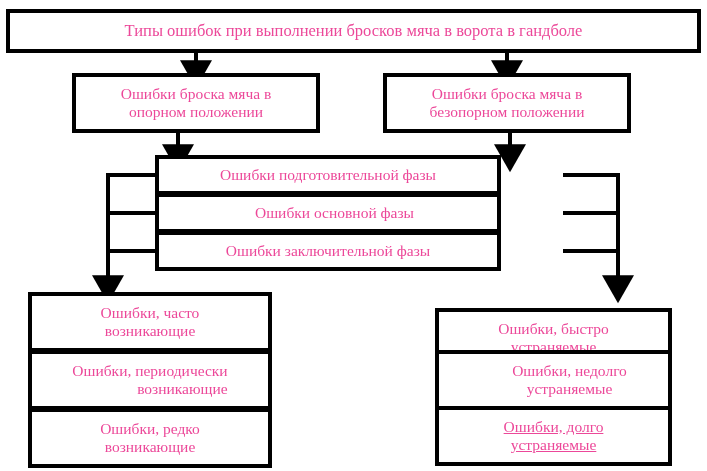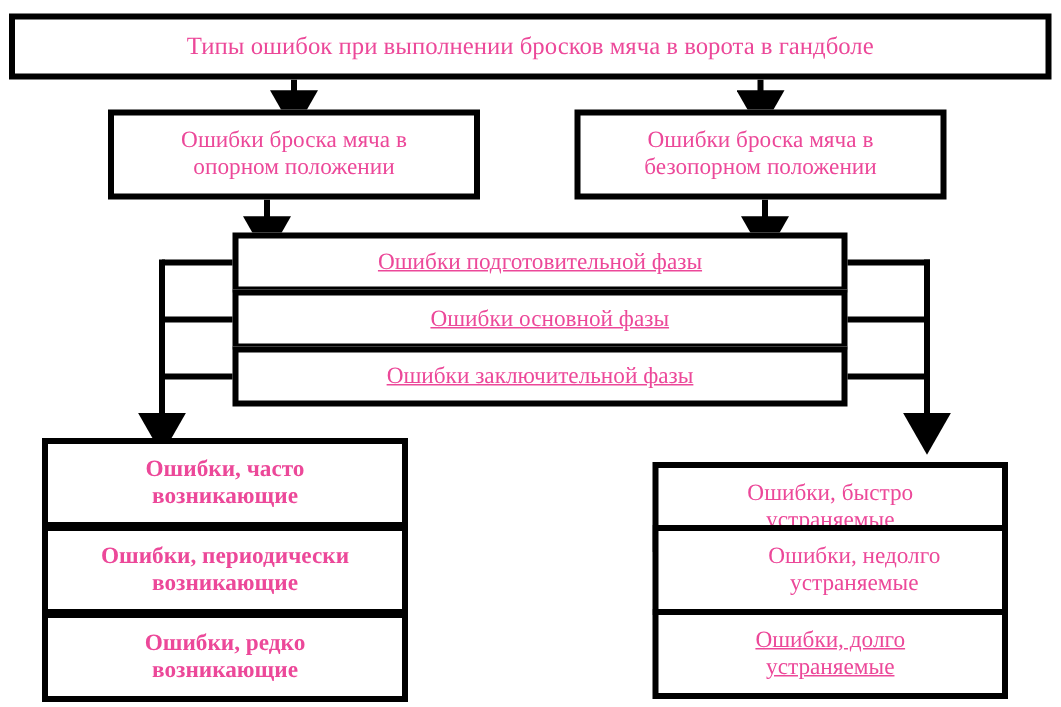--- a/index.html
+++ b/index.html
@@ -60,47 +60,45 @@
   #phase-stack {
     position: absolute;
     left: 155px;
     top: 155px;
     width: 410px;
     height: 116px;
   }
   .phase-box {
     position: absolute;
     left: 0;
-    width: 410px;
+    width: 346px;
     height: 40px;
     font-size: 15.5px;
-    text-decoration: underline;
   }
   #phase-0 { top: 0px; }
   #phase-1 { top: 38px; padding-left: 13px; }
   #phase-2 { top: 76px; }
 
   
   #freq-stack {
     position: absolute;
     left: 28px;
     top: 292px;
     width: 244px;
     height: 180px;
-    font-weight: bold;
   }
   .freq-box {
     position: absolute;
     left: 0;
     width: 244px;
     height: 60px;
     font-size: 15.5px;
   }
   #freq-0 { top: 0px; }
-  #freq-1 { top: 58px; }
+  #freq-1 { top: 58px; text-align: right; }
   #freq-2 { top: 116px; align-items: center; }
 
   
   #fix-stack {
     position: absolute;
     left: 435px;
     top: 292px;
     width: 237px;
     height: 180px;
   }

